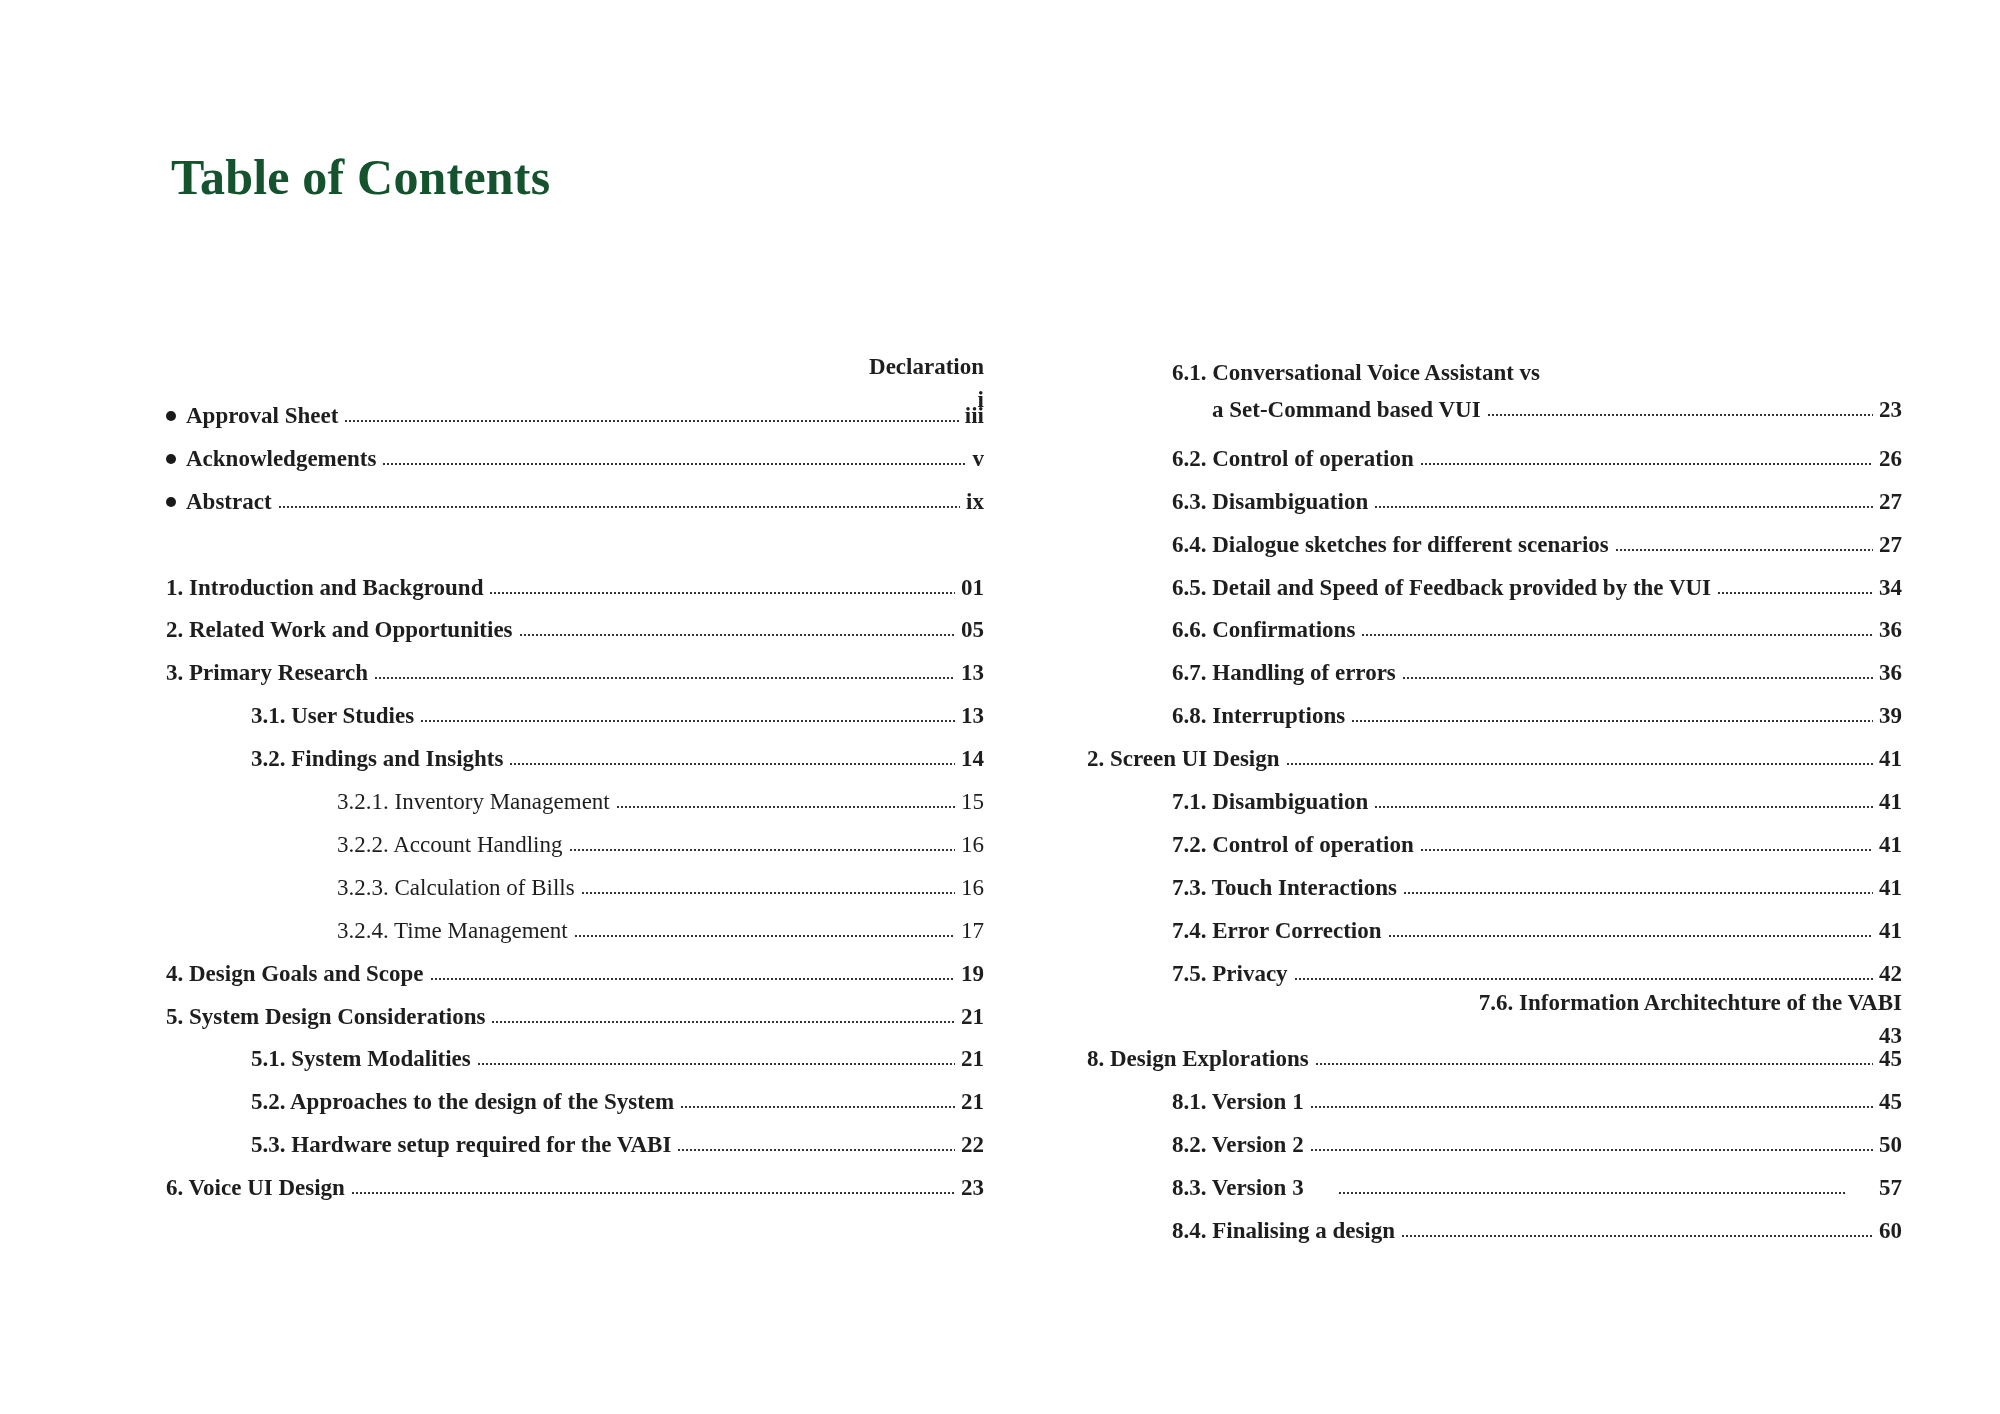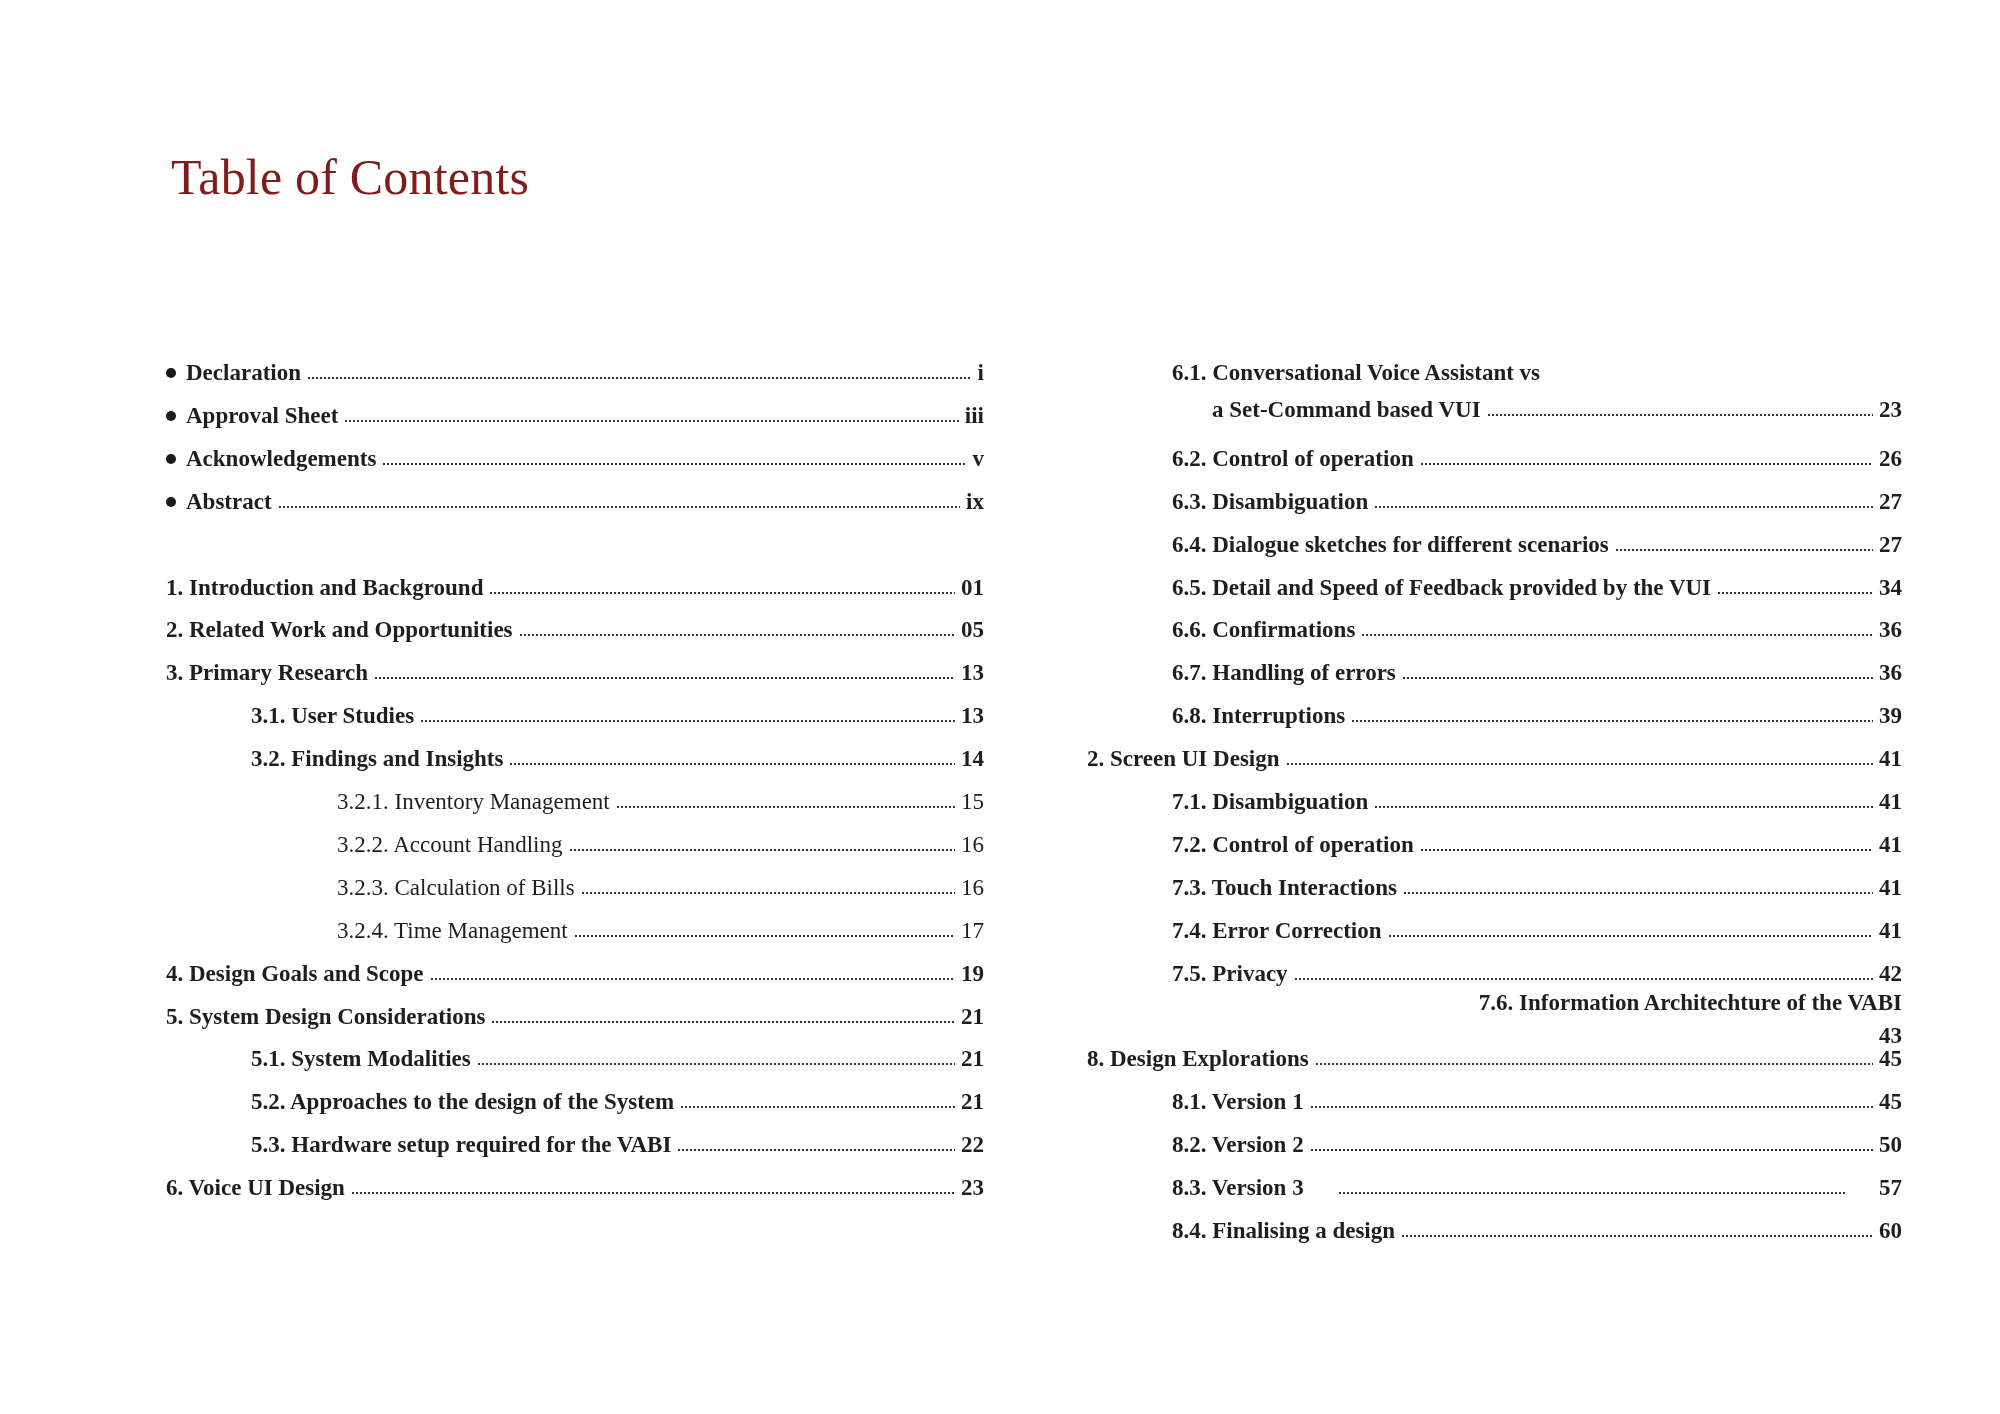--- a/index.html
+++ b/index.html
@@ -3,22 +3,22 @@
 <meta charset="utf-8">
 <style>
   html, body { margin: 0; padding: 0; background: #ffffff; }
   body {
     width: 2000px; height: 1414px; position: relative; overflow: hidden;
     font-family: "Liberation Serif", "DejaVu Serif", serif;
     color: #1e1e1e;
   }
   .title {
     position: absolute; left: 171px; top: 148px;
-    font-size: 50px; font-weight: normal; letter-spacing: 0.2px;
-    color: #7f1d1d;
+    font-size: 50px; font-weight: bold; letter-spacing: 0.2px;
+    color: #14532d;
   }
   .col { position: absolute; top: 346px; }
   .col.left { left: 0; width: 1000px; }
   .col.right { left: 0; width: 2000px; }
   .entry {
     position: absolute; height: 40px; display: flex; align-items: flex-end;
     font-size: 23px; font-weight: bold; white-space: nowrap;
   }
   .entry.reg { font-weight: normal; }
   .entry .label { flex: 0 0 auto; }
@@ -29,21 +29,21 @@
     background-size: 4px 2px; background-repeat: repeat-x;
   }
   .entry .page { flex: 0 0 auto; text-align: right; }
 </style>
 </head>
 <body>
 
 <div class="title">Table of Contents</div>
 
 <div class="col left" id="col-left">
-    <div class="entry" style="left: 166px; width: 818px; top: 0px;">
+    <div class="entry" style="left: 166px; width: 818px; top: 0px; flex-direction: column;">
       <span class="bullet"></span>
       <span class="label">Declaration</span>
       <span class="leader"></span>
       <span class="page">i</span>
     </div>
     <div class="entry" style="left: 166px; width: 818px; top: 42.9px;">
       <span class="bullet"></span>
       <span class="label">Approval Sheet</span>
       <span class="leader"></span>
       <span class="page">iii</span>

